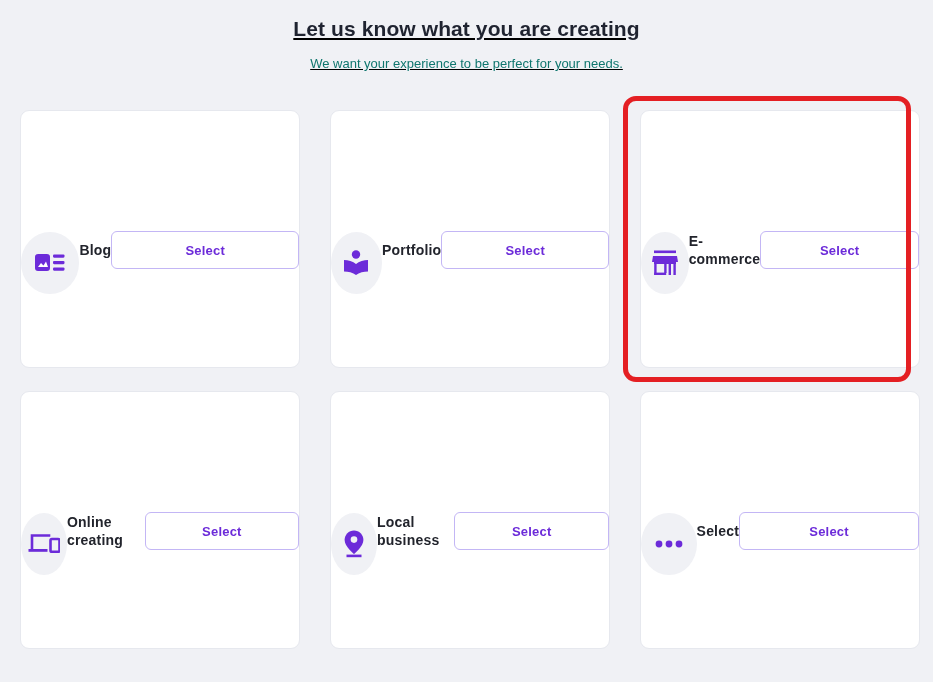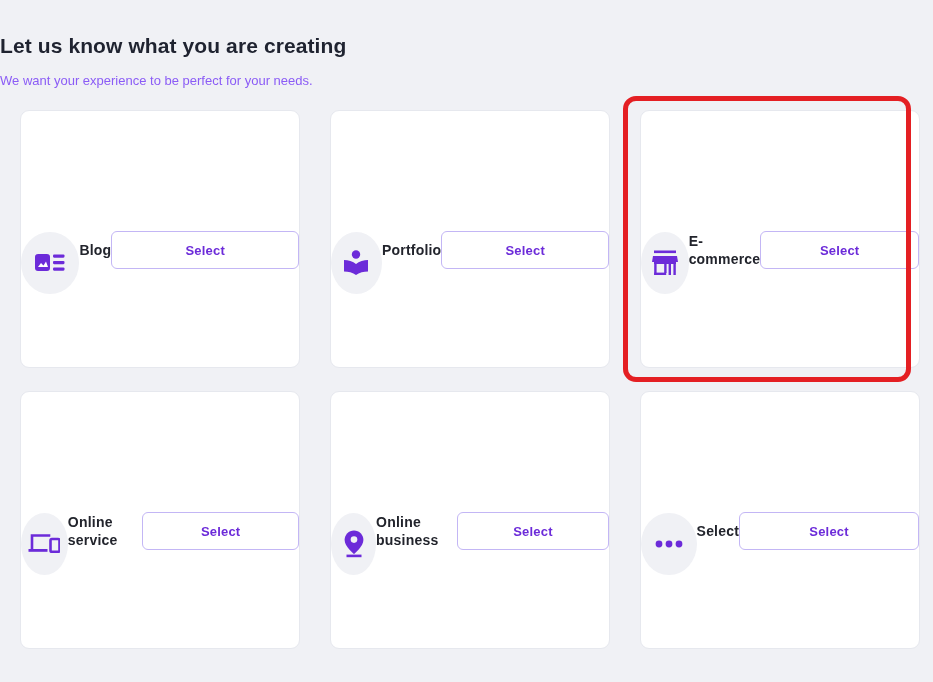--- a/index.html
+++ b/index.html
@@ -16,36 +16,37 @@
   }
 
   .page {
     position: relative;
     width: 933px;
     height: 682px;
     box-sizing: border-box;
   }
 
   .header {
-    text-align: left;
-    padding-top: 32px;
+    text-align: center;
+    padding-top: 15px;
+    text-decoration: underline;
   }
 
   .page-title {
     font-size: 21px;
     font-weight: bold;
     color: #1f2330;
     letter-spacing: 0.1px;
     margin: 0;
     line-height: 28px;
   }
 
   .page-subtitle {
     font-size: 13px;
-    color: #8b5cf6;
+    color: #0f766e;
     margin: 12px 0 0 0;
     line-height: 18px;
     font-weight: normal;
   }
 
   .grid {
     position: absolute;
     top: 110px;
     left: 20px;
     width: 893px;
@@ -185,35 +186,35 @@
     <div class="card">
       <div class="icon-circle">
         <span>
           <svg width="32" height="24" viewBox="0 0 32 24">
             <path d="M4 3.5 L4 17 M4 3.5 L21 3.5" stroke="#6c2bd9" stroke-width="2.6" fill="none" stroke-linecap="square"></path>
             <rect x="0.5" y="17" width="19" height="2.8" fill="#6c2bd9"></rect>
             <rect x="22.5" y="7" width="9" height="12.8" rx="1.4" fill="none" stroke="#6c2bd9" stroke-width="2.6"></rect>
           </svg>
         </span>
       </div>
-      <div class="card-label">Online service</div>
+      <div class="card-label">Online creating</div>
       <button class="select-button">Select</button>
     </div>
 
     <div class="card">
       <div class="icon-circle">
         <span>
           <svg width="24" height="28" viewBox="0 0 24 28">
             <path d="M12 0.5 C6.8 0.5 2.6 4.7 2.6 9.9 C2.6 16.3 12 24 12 24 C12 24 21.4 16.3 21.4 9.9 C21.4 4.7 17.2 0.5 12 0.5 Z" fill="#6c2bd9"></path>
             <circle cx="12" cy="9.6" r="3.3" fill="#f0f1f5"></circle>
             <rect x="4.5" y="24.6" width="15" height="2.6" fill="#6c2bd9"></rect>
           </svg>
         </span>
       </div>
-      <div class="card-label">Online business</div>
+      <div class="card-label">Local business</div>
       <button class="select-button">Select</button>
     </div>
 
     <div class="card">
       <div class="icon-circle">
         <span>
           <svg width="28" height="8" viewBox="0 0 28 8">
             <circle cx="4" cy="4" r="3.4" fill="#6c2bd9"></circle>
             <circle cx="14" cy="4" r="3.4" fill="#6c2bd9"></circle>
             <circle cx="24" cy="4" r="3.4" fill="#6c2bd9"></circle>

